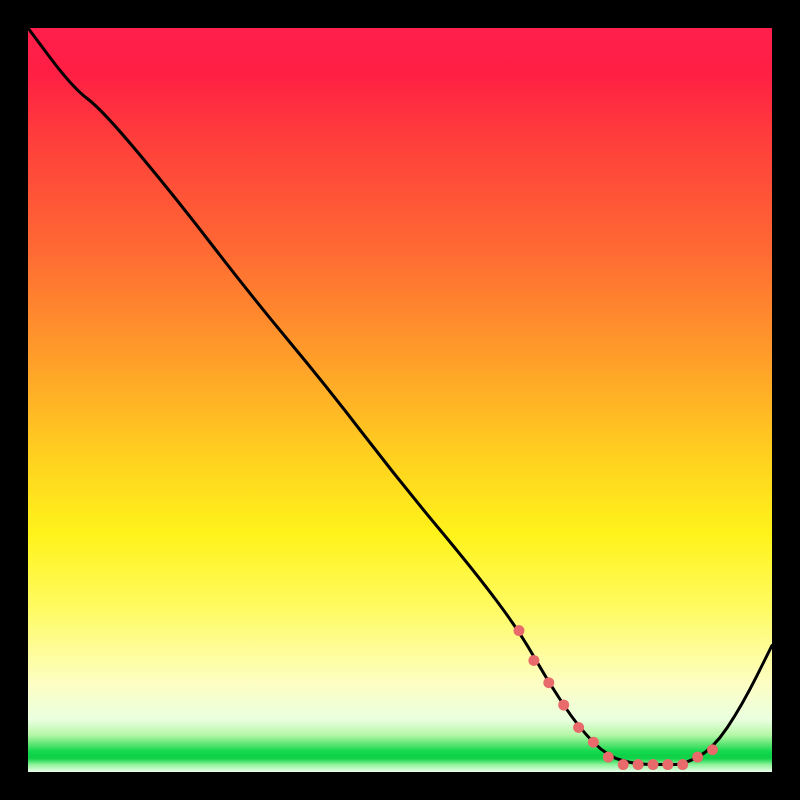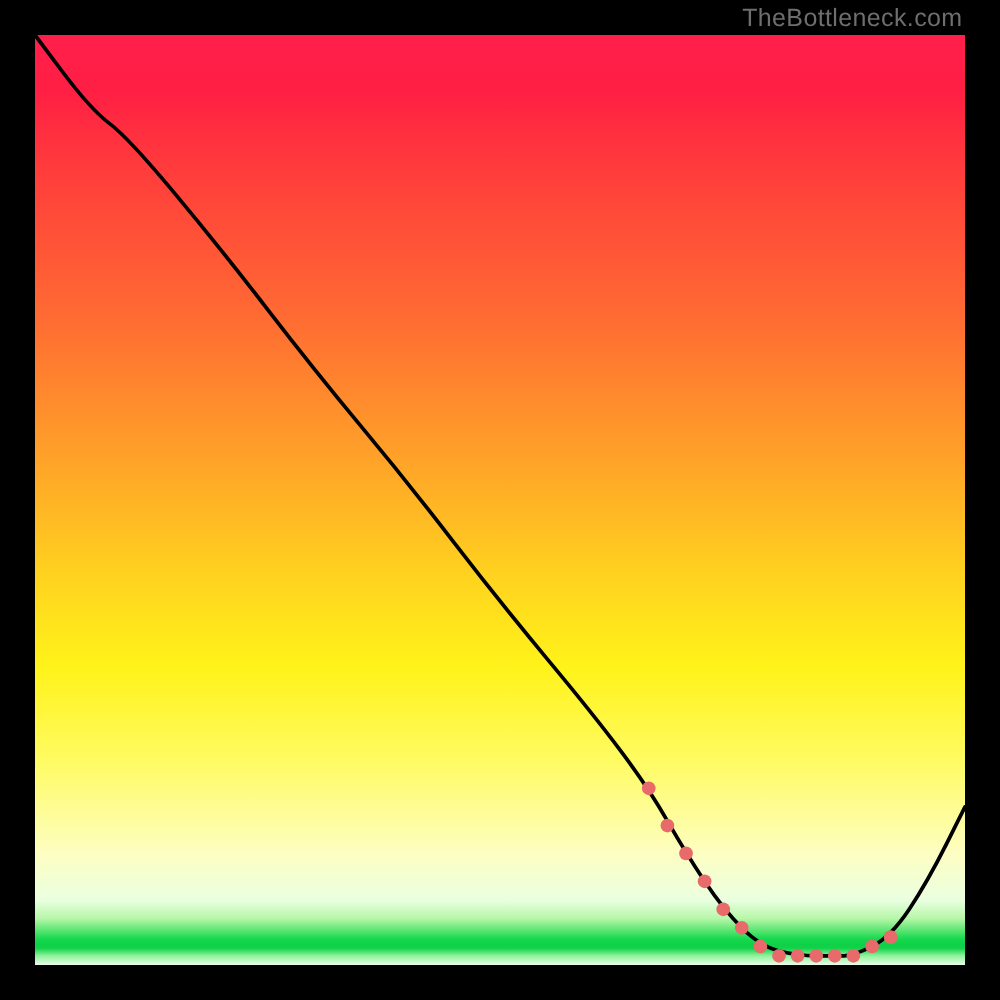--- a/index.html
+++ b/index.html
@@ -61,21 +61,20 @@
     width: 100%;
     height: 100%;
     pointer-events: none;
   }
 </style>
 </head>
 <body>
 
 <div class="stage">
 
-  <div class="watermark">TheBottleneck.com</div>
 
   <div class="plot-area">
     <svg class="curve" viewBox="0 0 744 744" preserveAspectRatio="none">
       <g>
           <path d="M 0.0 0.0 Q 0.0 0.0 22.3 29.8 Q 44.6 59.5 59.5 70.7 Q 74.4 81.8 111.6 126.5 Q 148.8 171.1 186.0 219.5 Q 223.2 267.8 260.4 312.5 Q 297.6 357.1 334.8 405.5 Q 372.0 453.8 409.2 498.5 Q 446.4 543.1 468.7 572.9 Q 491.0 602.6 505.9 628.7 Q 520.8 654.7 535.7 677.0 Q 550.6 699.4 565.4 714.2 Q 580.3 729.1 595.2 732.8 Q 610.1 736.6 625.0 736.6 Q 639.8 736.6 647.3 736.6 Q 654.7 736.6 669.6 729.1 Q 684.5 721.7 699.4 699.4 Q 714.2 677.0 729.1 647.3 T 744.0 617.5" fill="none" stroke="#000000" stroke-width="3" stroke-linecap="round" stroke-linejoin="round"></path>
         </g>
       <g>
           <circle cx="491.0" cy="602.6" r="5.5" fill="#e86a6a"></circle>
           <circle cx="505.9" cy="632.4" r="5.5" fill="#e86a6a"></circle>
           <circle cx="520.8" cy="654.7" r="5.5" fill="#e86a6a"></circle>

